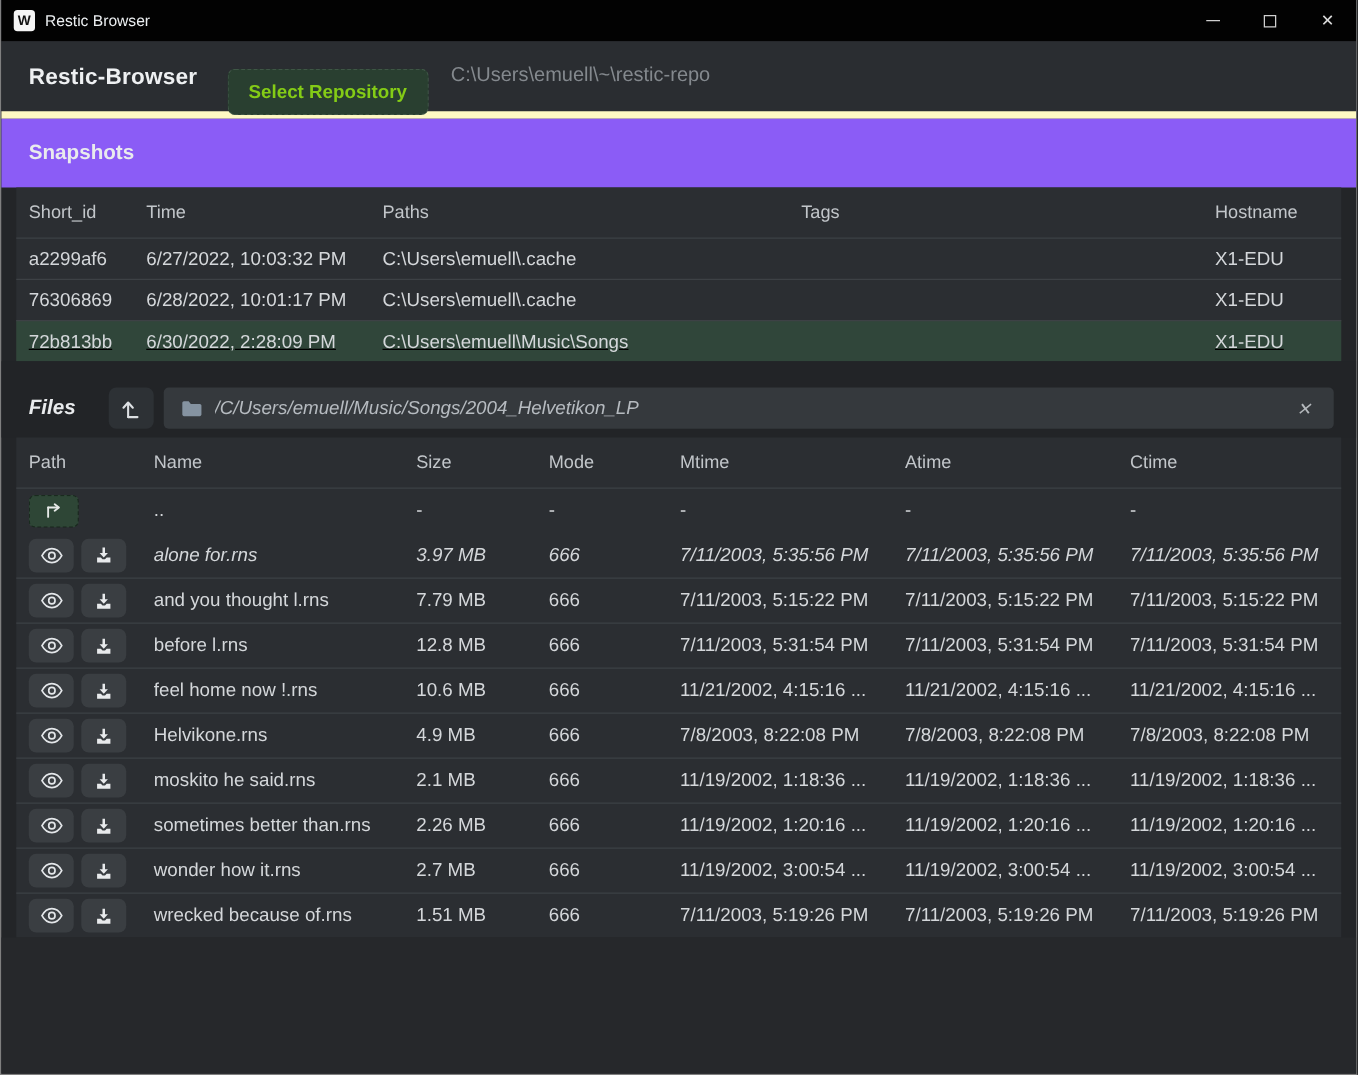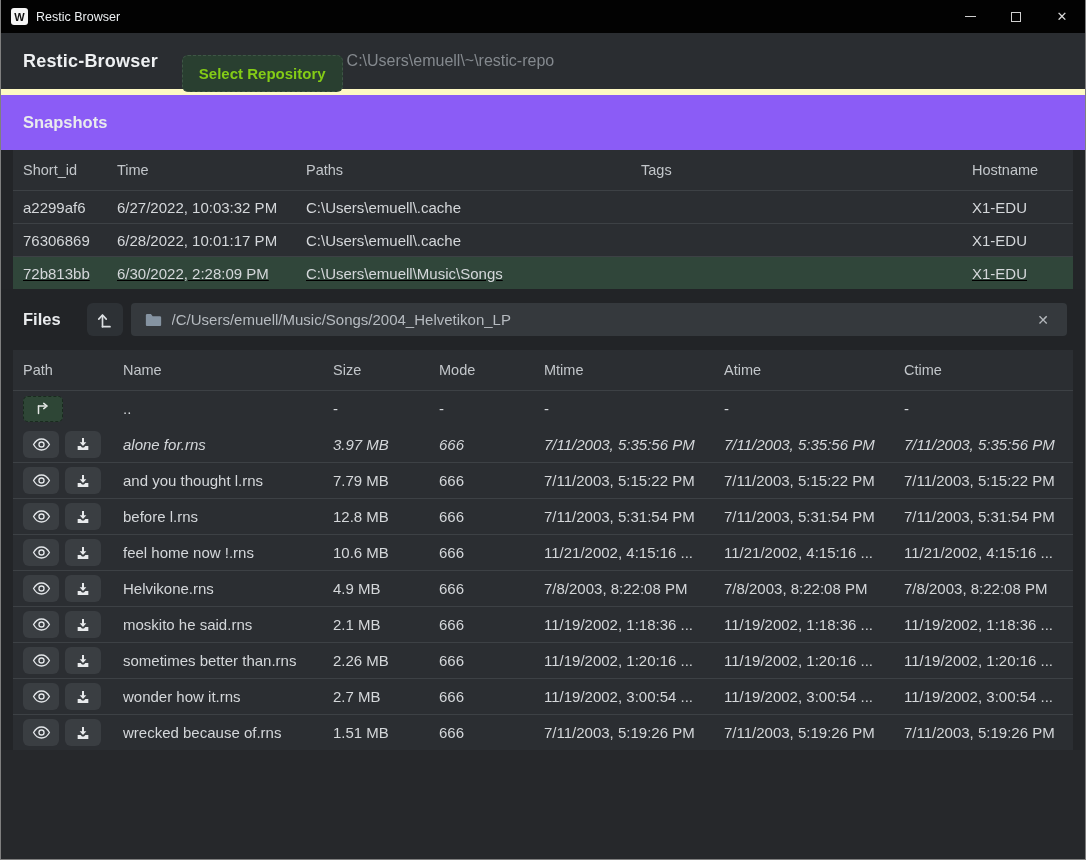--- a/index.html
+++ b/index.html
@@ -38,41 +38,41 @@
     display:flex; align-items:center; padding:0 22px;
     border-bottom:6px solid #fef9c3;
   }
   .app-title { color:#eef0f2; font-size:18px; font-weight:bold; letter-spacing:.2px; }
   .select-repo-btn {
     margin-left:24px; background:#293f30; color:#84cc16;
     font-weight:bold; font-size:15px;
     border:1px dashed rgba(140,170,150,0.22); border-radius:6px;
     padding:9px 16px; cursor:pointer;margin-top:24px;
   }
-  .repo-path { margin-left:4px; color:#84898e; font-size:16px; }
+  .repo-path { margin-left:18px; color:#84898e; font-size:16px; }
 
   
   .section-band { background:#8b5cf6; display:flex; align-items:center; padding:0 22px; }
   .snapshots-band { height:55px; flex:0 0 55px; }
   .section-title { color:#e9ebed; font-size:16.5px; font-weight:bold; }
 
   
   .table-wrap { margin:0 12px; background:#2b2e32; }
   .trow { display:grid; align-items:center; }
   .cell { padding-left:10px; font-size:15px; color:#d4d7da; white-space:nowrap; overflow:hidden; }
   .thead .cell { color:#c2c6ca; font-size:14.5px; }
 
   
   .snap-grid { grid-template-columns:94px 189px 335px 331px 1fr; }
   .snap-head { height:40px; }
   .snap-row { height:33px; border-top:1px solid #3d4145; cursor:pointer; }
   .snap-row.selected { background:#30463a;text-decoration:underline; }
 
   
-  .files-band { height:61px; flex:0 0 61px; background:#222427; display:flex; align-items:flex-start; padding:14px 18px 0 22px; }
+  .files-band { height:61px; flex:0 0 61px; background:#222427; display:flex; align-items:center; padding:14px 18px 0 22px;font-style:italic; }
   .files-band .section-title { line-height:33px; }
   .up-btn {
     width:36px; height:33px; margin-left:26px; flex:0 0 36px;
     background:#2d3135; border:none; border-radius:6px;
     display:flex; align-items:center; justify-content:center; cursor:pointer;
   }
   .path-bar {
     flex:1; height:33px; margin-left:8px;
     background:#35393d; border-radius:4px;
     display:flex; align-items:center; padding:0 14px;

